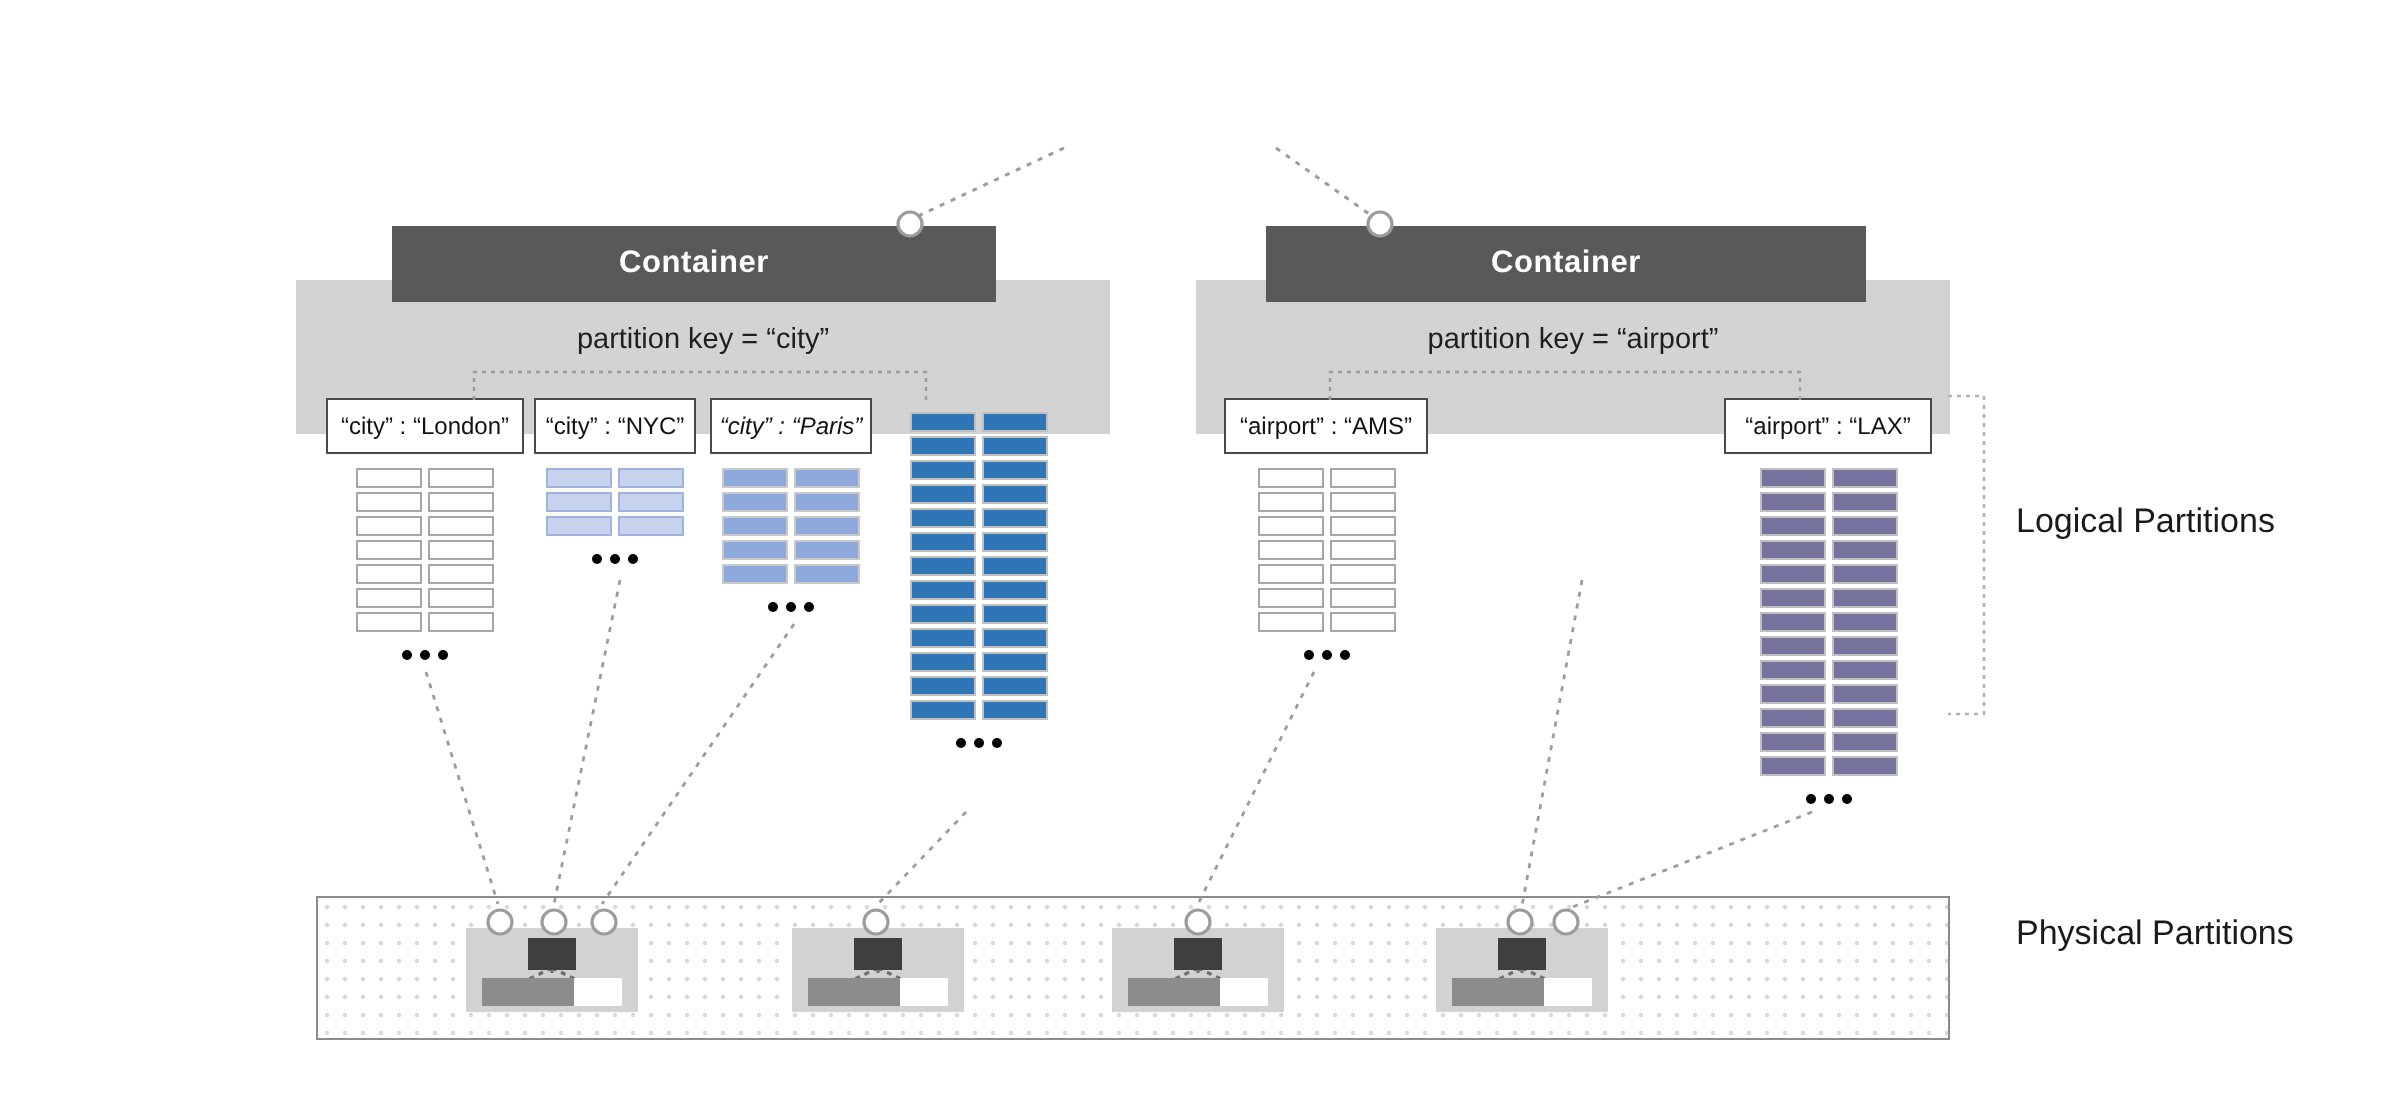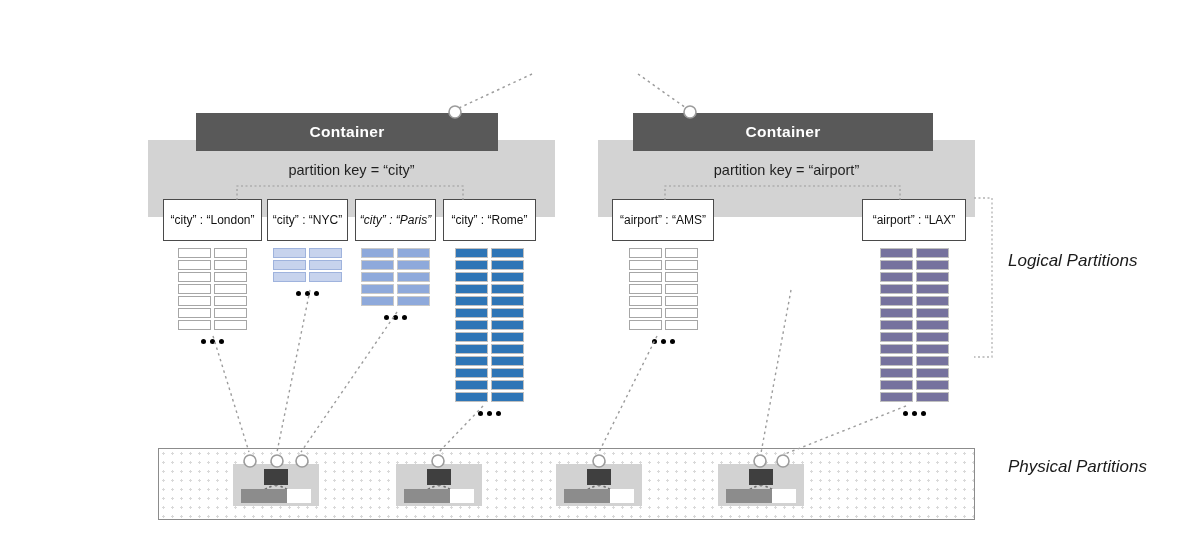--- a/index.html
+++ b/index.html
@@ -21,40 +21,40 @@
 
   .lp-col{position:absolute;top:199px;display:flex;flex-direction:column;align-items:center;z-index:2;}
   .col-london{left:163px;width:99px;}
   .col-nyc{left:267px;width:81px;}
   .col-paris{left:355px;width:81px;font-style:italic;}
   .col-rome{left:443px;width:93px;}
   .col-ams{left:612px;width:102px;}
   .col-sea{left:740px;width:86px;}
   .col-lax{left:862px;width:104px;}
 
-  .lp-label{box-sizing:border-box;width:100%;height:42px;background:#fff;border:1.5px solid #4a4a4a;
+  .lp-label{box-sizing:border-box;width:100%;height:28px;background:#fff;border:1.5px solid #4a4a4a;
             display:flex;align-items:center;justify-content:center;font-size:12px;color:#111;white-space:nowrap;}
   .tile-stack{margin-top:7px;display:grid;gap:2px 3px;}
   .tile{width:33px;height:10px;box-sizing:border-box;}
   .dots-wrap{margin-top:9px;height:6px;display:flex;justify-content:center;width:100%;}
   .dots{width:5px;height:5px;border-radius:50%;background:#000;box-shadow:9px 0 0 #000,18px 0 0 #000;margin-right:18px;}
 
   #physical-box{position:absolute;left:158px;top:448px;width:817px;height:72px;box-sizing:border-box;
       border:1px solid #8c8c8c;z-index:1;background:#fff;
       background-image:radial-gradient(circle,#d9d9d9 1px,transparent 1.3px);background-size:9px 9px;}
   .phys-block{position:absolute;top:15px;width:86px;height:42px;background:#d2d2d2;}
   .pb-0{left:74px;} .pb-1{left:237px;} .pb-2{left:397px;} .pb-3{left:559px;}
   .tree-parent{position:absolute;left:31px;top:5px;width:24px;height:16px;background:#3f3f3f;}
   .tree-child{position:absolute;top:25px;width:24px;height:14px;}
   .tc-0{left:8px;background:#8c8c8c;} .tc-1{left:31px;background:#8c8c8c;} .tc-2{left:54px;background:#ffffff;}
   .tree-svg{position:absolute;left:0;top:0;}
   #phys-ellipsis{position:absolute;left:757px;top:31px;}
   #phys-ellipsis .dots{width:6px;height:6px;box-shadow:10px 0 0 #000,20px 0 0 #000;}
 
-  .side-label{position:absolute;left:1008px;font-size:17px;font-style:italic;color:#1a1a1a;line-height:1.35;z-index:2;}
+  .side-label{position:absolute;left:1008px;font-size:17px;color:#1a1a1a;line-height:1.35;z-index:2;}
   #logical-label{top:250px;}
   #physical-label{top:456px;}
 
   #overlay{position:absolute;left:0;top:0;z-index:4;pointer-events:none;}
 </style>
 </head>
 <body>
 
 <div id="canvas">
 
@@ -116,21 +116,20 @@
         <div class="tile" style="background: rgb(142, 169, 219); border: 1px solid rgb(201, 201, 201);"></div>
         <div class="tile" style="background: rgb(142, 169, 219); border: 1px solid rgb(201, 201, 201);"></div>
         <div class="tile" style="background: rgb(142, 169, 219); border: 1px solid rgb(201, 201, 201);"></div>
         <div class="tile" style="background: rgb(142, 169, 219); border: 1px solid rgb(201, 201, 201);"></div>
       </div>
     <div class="dots-wrap">
         <i class="dots"></i>
       </div>
   </div>
   <div class="lp-col col-rome">
-    <div class="lp-label">“city” : “Rome”</div>
     <div class="tile-stack" style="grid-template-columns: repeat(2, 33px);">
         <div class="tile" style="background: rgb(46, 117, 182); border: 1px solid rgb(192, 192, 192);"></div>
         <div class="tile" style="background: rgb(46, 117, 182); border: 1px solid rgb(192, 192, 192);"></div>
         <div class="tile" style="background: rgb(46, 117, 182); border: 1px solid rgb(192, 192, 192);"></div>
         <div class="tile" style="background: rgb(46, 117, 182); border: 1px solid rgb(192, 192, 192);"></div>
         <div class="tile" style="background: rgb(46, 117, 182); border: 1px solid rgb(192, 192, 192);"></div>
         <div class="tile" style="background: rgb(46, 117, 182); border: 1px solid rgb(192, 192, 192);"></div>
         <div class="tile" style="background: rgb(46, 117, 182); border: 1px solid rgb(192, 192, 192);"></div>
         <div class="tile" style="background: rgb(46, 117, 182); border: 1px solid rgb(192, 192, 192);"></div>
         <div class="tile" style="background: rgb(46, 117, 182); border: 1px solid rgb(192, 192, 192);"></div>

